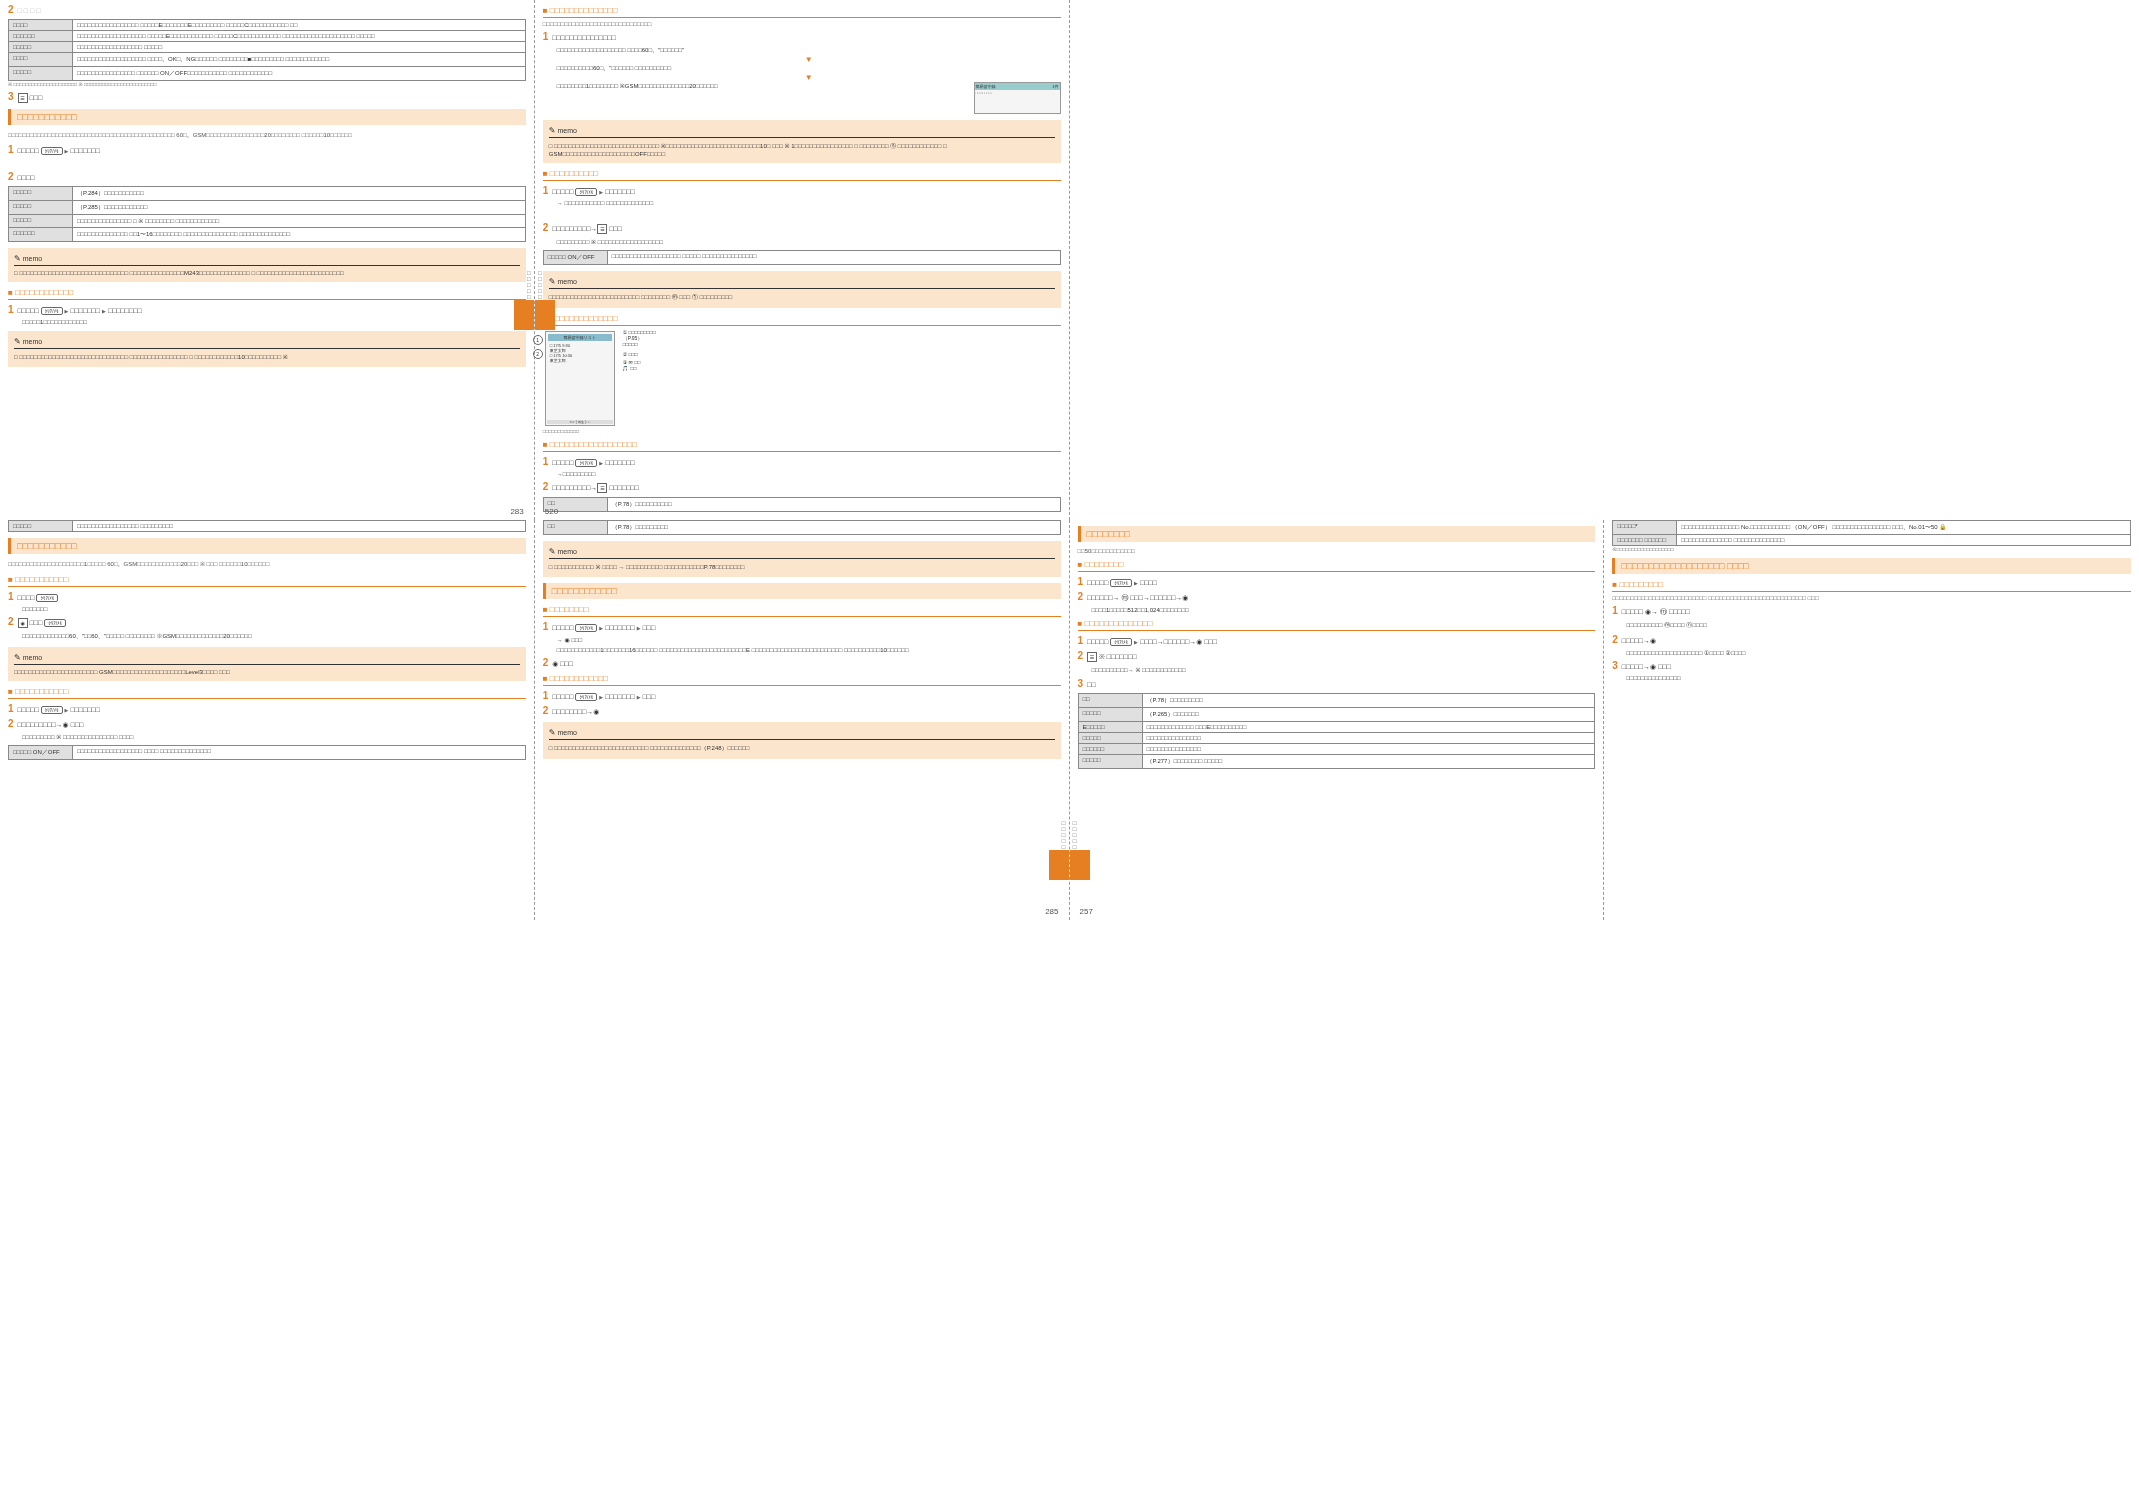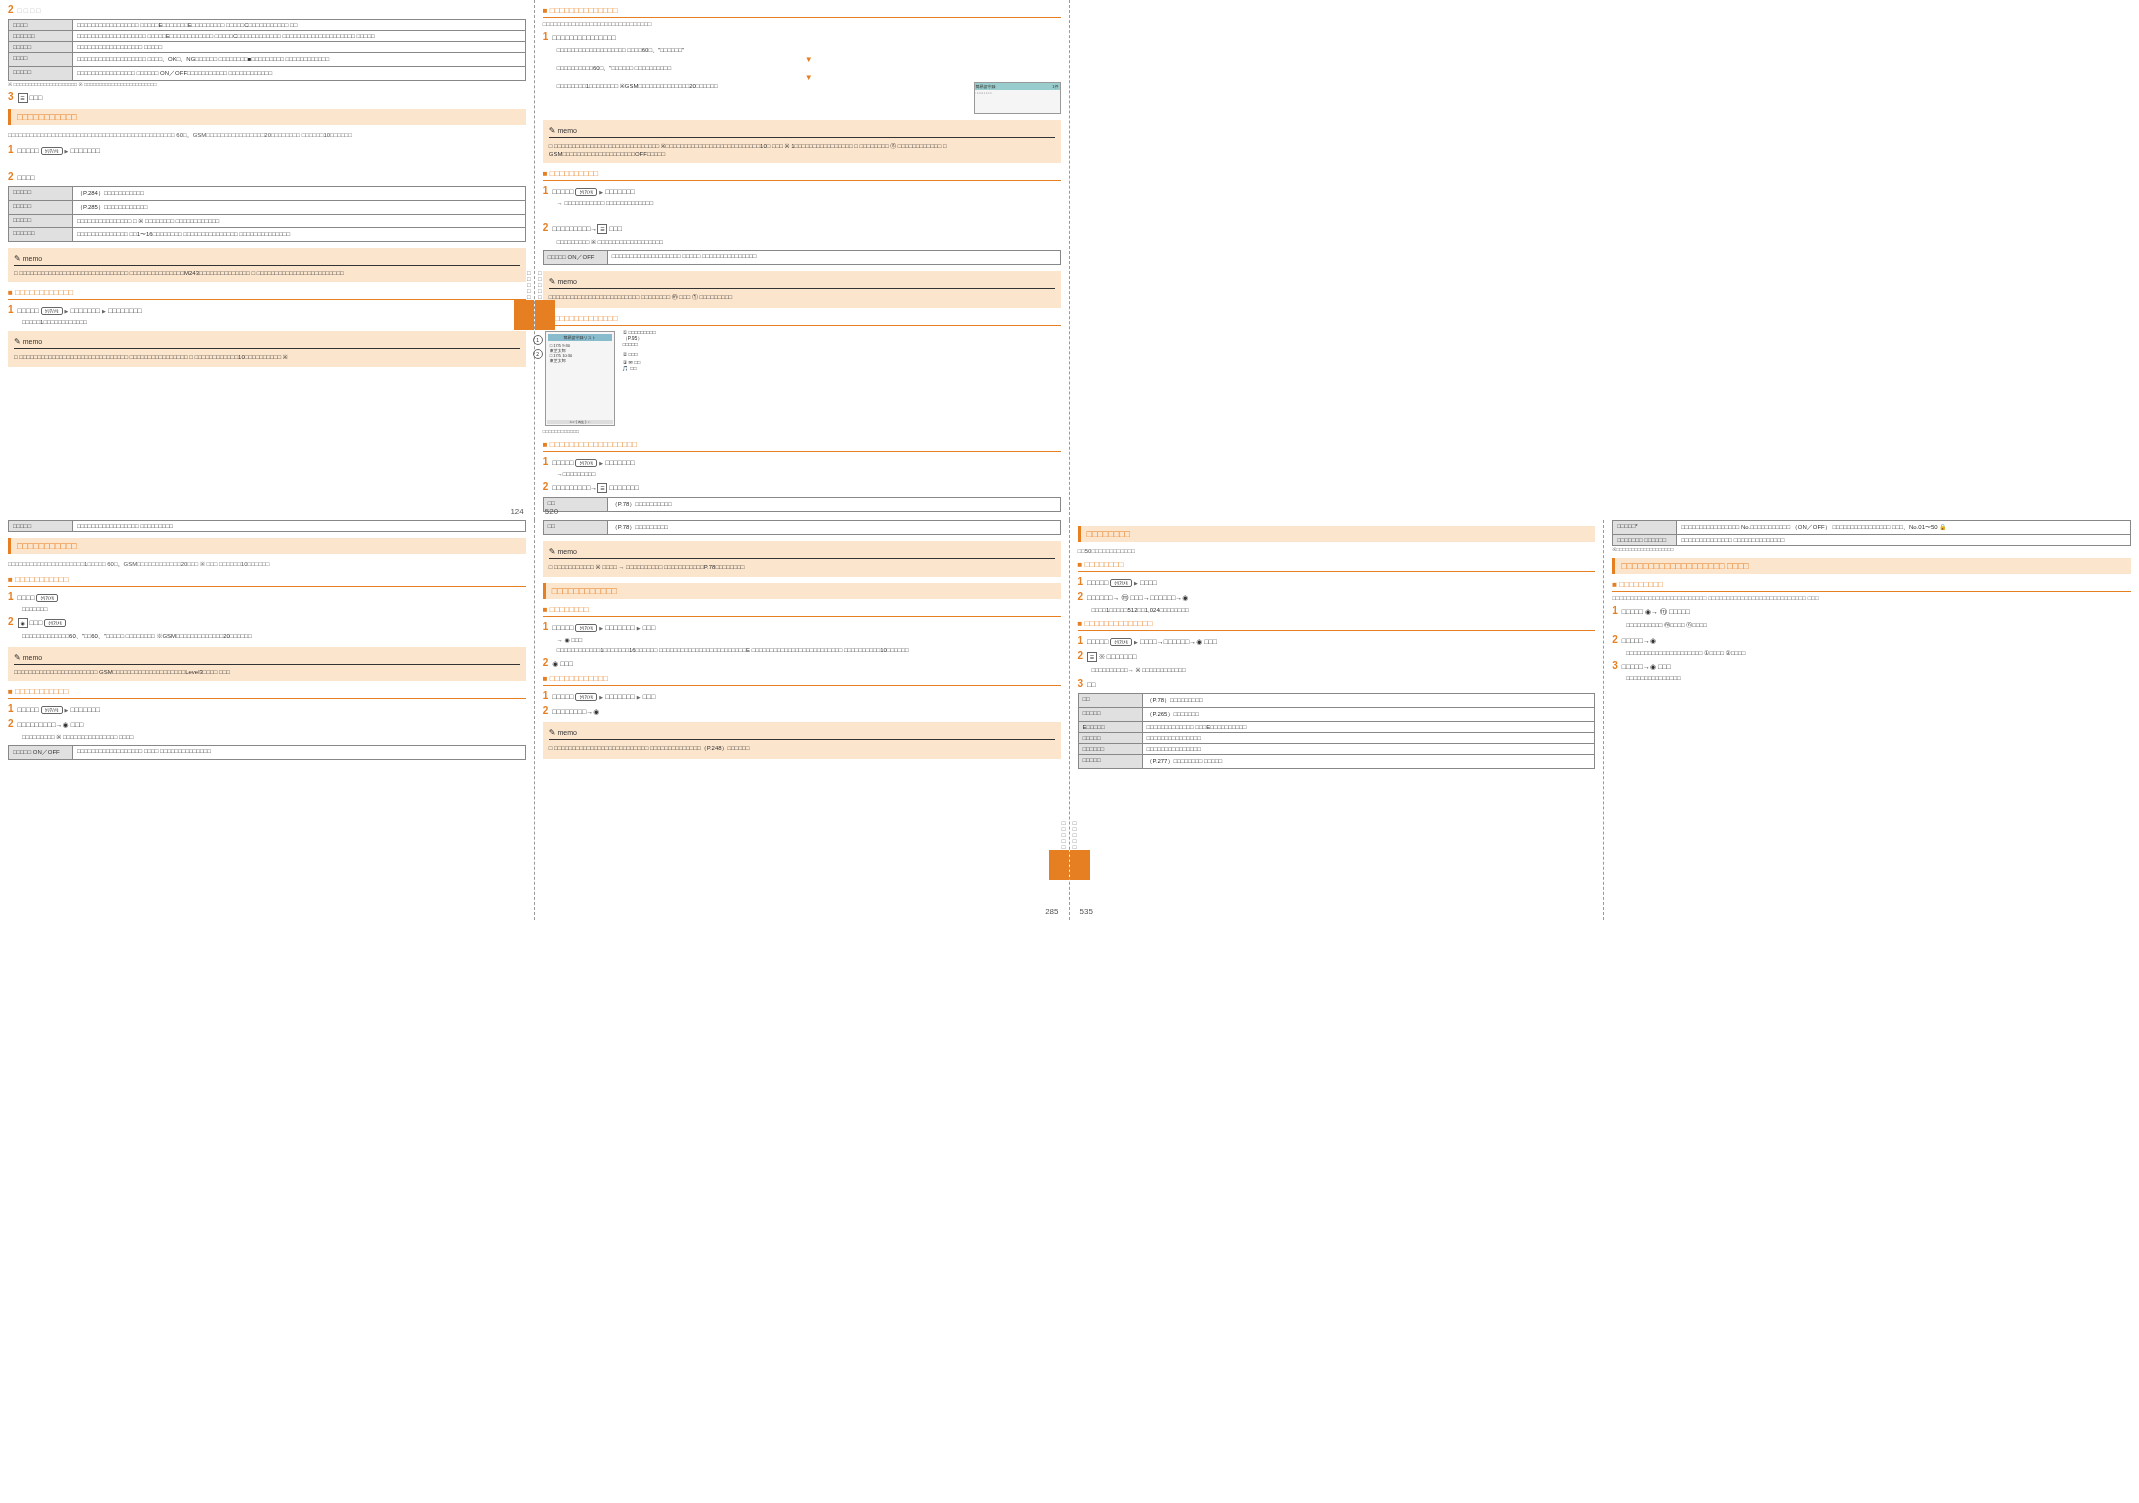--- a/index.html
+++ b/index.html
@@ -107,21 +107,21 @@
   <div class="step"><span class="step-num">1</span><span>□□□□□</span> <span class="btn">ｸﾘｱ/ﾒﾓ</span><span class="arrow"></span><span>□□□□□□□</span><span class="arrow"></span><span>□□□□□□□□</span></div>
   <div class="desc">□□□□□1□□□□□□□□□□□□</div>
   <div class="memo-box">
    <div class="memo-label">memo</div>
    <div>□ □□□□□□□□□□□□□□□□□□□□□□□□□□□□□□  □□□□□□□□□□□□□□□□
 □ □□□□□□□□□□□□10□□□□□□□□□□ ※</div>
   </div>
  </div>
  <div class="side-label" style="right:2px;top:270px">□□□□□</div>
  <div class="tab-orange" style="right:0;top:300px"></div>
- <div class="pageno right">124</div>
+ <div class="pageno right">283</div>
 </div>
 
 <div class="page dashed-border">
  <div class="col">
   <div class="subsection">□□□□□□□□□□□□□□</div>
   <div class="note">□□□□□□□□□□□□□□□□□□□□□□□□□□□□□□</div>
   <div class="step"><span class="step-num">1</span><span>□□□□□□□□□□□□□□□</span></div>
   <div class="desc">
    <div>□□□□□□□□□□□□□□□□□□□
 □□□□60□、"□□□□□□"</div>
@@ -329,21 +329,21 @@
    <tr>
               <td class="label">□□□□□</td>
               <td>（P.277）□□□□□□□□
 □□□□□</td>
             </tr>
   </tbody>
         </table>
  </div>
  <div class="side-label" style="left:2px;top:300px">□□□□□</div>
  <div class="tab-orange" style="left:0;top:330px"></div>
- <div class="pageno left">535</div>
+ <div class="pageno left">257</div>
 </div>
 
 <div class="page">
  <div class="col">
   <table class="info">
    <tbody>
             <tr>
               <td class="label">□□□□□*</td>
               <td>□□□□□□□□□□□□□□□□  No.□□□□□□□□□□□  （ON／OFF）  □□□□□□□□□□□□□□□□  □□□、No.01〜50 🔒</td>
             </tr>

